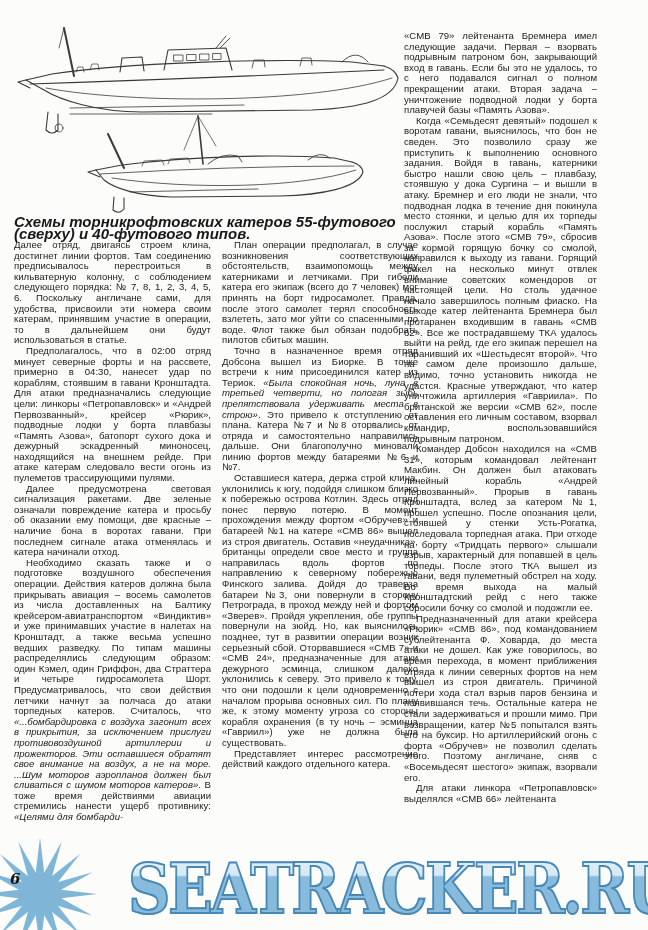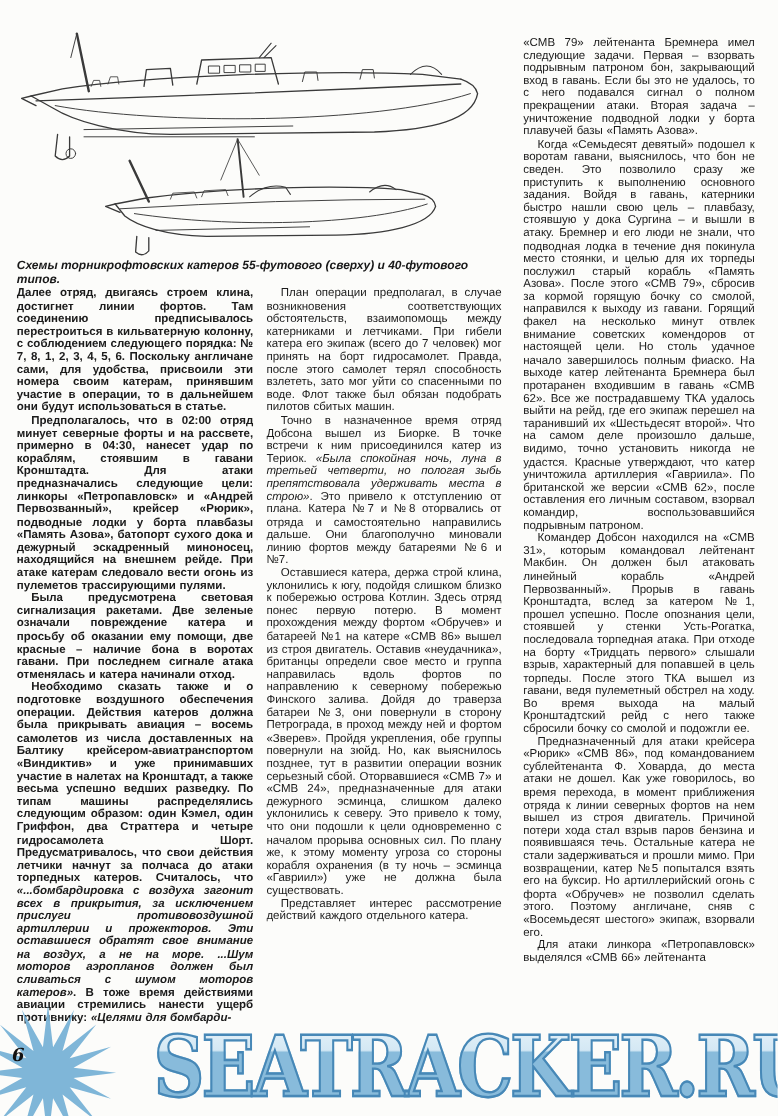--- a/index.html
+++ b/index.html
@@ -8,35 +8,35 @@
     background:#fbfbf9;
     font-family:"Liberation Sans", sans-serif;
     color:#1c1c1c;
   }
   .page{position:absolute;inset:0;background:#fcfcfa;}
   
   .illustration{position:absolute;left:12px;top:18px;width:404px;height:196px;}
   .illustration svg{width:100%;height:100%;}
   .caption{
     position:absolute;left:14px;top:216px;width:402px;
-    font-size:10px;font-weight:bold;font-style:italic;line-height:12px;
+    font-size:15px;font-weight:bold;font-style:italic;line-height:12px;
     color:#181818;
   }
   
   .col{
     position:absolute;overflow:hidden;
     font-size:9.6px;line-height:10.6px;text-align:justify;
     color:#1b1b1b;word-spacing:0.4px;
   }
   .col p{margin:0;}
   .col p.indent{text-indent:12px;}
   .ital{font-style:italic;}
-  #col1{left:14px;top:240px;width:197px;height:634px;font-weight:bold;}
+  #col1{left:14px;top:240px;width:197px;height:634px;}
   #col2{left:222px;top:240px;width:196px;height:634px;}
-  #col3{left:436px;top:31px;width:193px;height:806px;}
+  #col3{left:404px;top:31px;width:193px;height:806px;}
   
   .page-number{
     position:absolute;left:10px;top:870px;
     font-family:"DejaVu Serif", serif;font-weight:bold;font-style:italic;
     font-size:15px;color:#111;z-index:5;
   }
   
   .watermark-star{position:absolute;left:-22px;top:832px;width:124px;height:124px;z-index:4;opacity:.95;}
   .watermark-text{
     position:absolute;left:128px;top:846px;z-index:4;
@@ -122,21 +122,21 @@
         <path d="M156,146 L158,141 L176,140 L178,145" stroke-width="0.7"></path>
       </g>
     </svg>
   </div>
 
   <div class="caption">Схемы торникрофтовских катеров 55-футового (сверху) и 40-футового типов.</div>
 
   <div class="col" id="col1">
       <p class="para"><span>Далее отряд, двигаясь строем клина, достигнет линии фортов. Там соединению предписывалось перестроиться в кильватерную колонну, с соблюдением следующего порядка: № 7, 8, 1, 2, 3, 4, 5, 6. Поскольку англичане сами, для удобства, присвоили эти номера своим катерам, принявшим участие в операции, то в дальнейшем они будут использоваться в статье.</span></p>
       <p class="para indent"><span>Предполагалось, что в 02:00 отряд минует северные форты и на рассвете, примерно в 04:30, нанесет удар по кораблям, стоявшим в гавани Кронштадта. Для атаки предназначались следующие цели: линкоры «Петропавловск» и «Андрей Первозванный», крейсер «Рюрик», подводные лодки у борта плавбазы «Память Азова», батопорт сухого дока и дежурный эскадренный миноносец, находящийся на внешнем рейде. При атаке катерам следовало вести огонь из пулеметов трассирующими пулями.</span></p>
-      <p class="para indent"><span>Была предусмотрена световая сигнализация ракетами. Две зеленые означали повреждение катера и просьбу об оказании ему помощи, две красные – наличие бона в воротах гавани. При последнем сигнале атака отменялась и катера начинали отход.</span></p>
+      <p class="para indent"><span>Далее предусмотрена световая сигнализация ракетами. Две зеленые означали повреждение катера и просьбу об оказании ему помощи, две красные – наличие бона в воротах гавани. При последнем сигнале атака отменялась и катера начинали отход.</span></p>
       <p class="para indent"><span>Необходимо сказать также и о подготовке воздушного обеспечения операции. Действия катеров должна была прикрывать авиация – восемь самолетов из числа доставленных на Балтику крейсером-авиатранспортом «Виндиктив» и уже принимавших участие в налетах на Кронштадт, а также весьма успешно ведших разведку. По типам машины распределялись следующим образом: один Кэмел, один Гриффон, два Страттера и четыре гидросамолета Шорт. Предусматривалось, что свои действия летчики начнут за полчаса до атаки торпедных катеров. Считалось, что </span><span class="ital">«...бомбардировка с воздуха загонит всех в прикрытия, за исключением прислуги противовоздушной артиллерии и прожекторов. Эти оставшиеся обратят свое внимание на воздух, а не на море. ...Шум моторов аэропланов должен был сливаться с шумом моторов катеров»</span><span>. В тоже время действиями авиации стремились нанести ущерб противнику: </span><span class="ital">«Целями для бомбарди-</span></p>
     </div>
   <div class="col" id="col2">
       <p class="para indent"><span>План операции предполагал, в случае возникновения соответствующих обстоятельств, взаимопомощь между катерниками и летчиками. При гибели катера его экипаж (всего до 7 человек) мог принять на борт гидросамолет. Правда, после этого самолет терял способность взлететь, зато мог уйти со спасенными по воде. Флот также был обязан подобрать пилотов сбитых машин.</span></p>
       <p class="para indent"><span>Точно в назначенное время отряд Добсона вышел из Биорке. В точке встречи к ним присоединился катер из Териок. </span><span class="ital">«Была спокойная ночь, луна в третьей четверти, но пологая зыбь препятствовала удерживать места в строю»</span><span>. Это привело к отступлению от плана. Катера №7 и №8 оторвались от отряда и самостоятельно направились дальше. Они благополучно миновали линию фортов между батареями №6 и №7.</span></p>
       <p class="para indent"><span>Оставшиеся катера, держа строй клина, уклонились к югу, подойдя слишком близко к побережью острова Котлин. Здесь отряд понес первую потерю. В момент прохождения между фортом «Обручев» и батареей №1 на катере «СМВ 86» вышел из строя двигатель. Оставив «неудачника», британцы определи свое место и группа направилась вдоль фортов по направлению к северному побережью Финского залива. Дойдя до траверза батареи №3, они повернули в сторону Петрограда, в проход между ней и фортом «Зверев». Пройдя укрепления, обе группы повернули на зюйд. Но, как выяснилось позднее, тут в развитии операции возник серьезный сбой. Оторвавшиеся «СМВ 7» и «СМВ 24», предназначенные для атаки дежурного эсминца, слишком далеко уклонились к северу. Это привело к тому, что они подошли к цели одновременно с началом прорыва основных сил. По плану же, к этому моменту угроза со стороны корабля охранения (в ту ночь – эсминца «Гавриил») уже не должна была существовать.</span></p>
       <p class="para indent"><span>Представляет интерес рассмотрение действий каждого отдельного катера.</span></p>
     </div>
   <div class="col" id="col3">
       <p class="para"><span>«СМВ 79» лейтенанта Бремнера имел следующие задачи. Первая – взорвать подрывным патроном бон, закрывающий вход в гавань. Если бы это не удалось, то с него подавался сигнал о полном прекращении атаки. Вторая задача – уничтожение подводной лодки у борта плавучей базы «Память Азова».</span></p>

